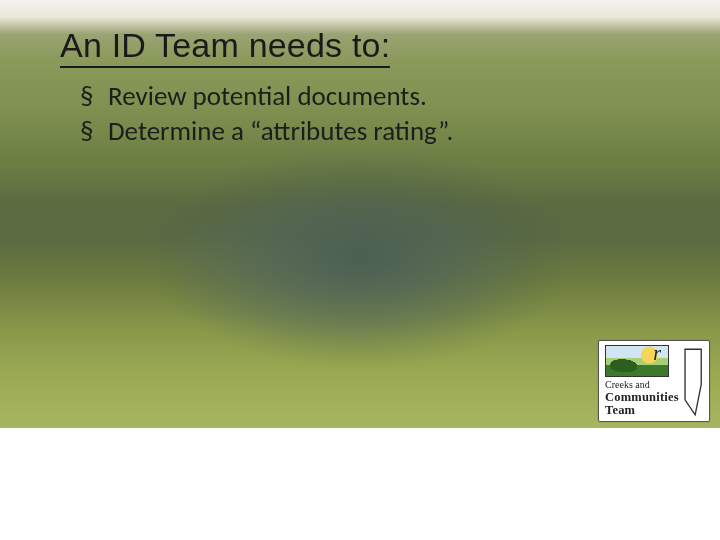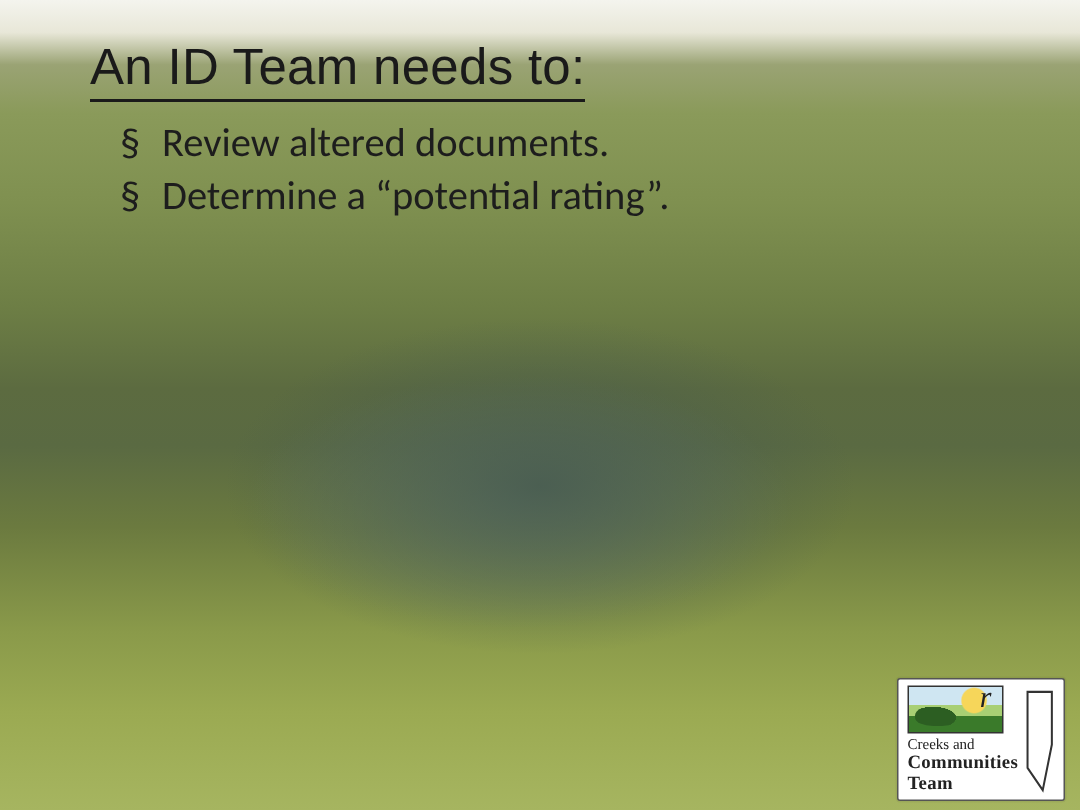--- a/index.html
+++ b/index.html
@@ -6,21 +6,21 @@
     margin: 0;
     padding: 0;
     width: 720px;
     height: 540px;
     overflow: hidden;
     font-family: Calibri, "Segoe UI", Arial, sans-serif;
   }
   .slide {
     position: relative;
     width: 720px;
-    height: 540px;
+    height: 428px;
     background:
       
       radial-gradient(ellipse 300px 160px at 50% 60%, rgba(70,90,80,0.85), rgba(70,90,80,0) 70%),
       radial-gradient(ellipse 260px 120px at 48% 62%, rgba(110,130,120,0.6), rgba(110,130,120,0) 70%),
       linear-gradient(to bottom,
         #f4f4ee 0%,
         #e8e7d8 4%,
         #9aa374 8%,
         #8a9a5a 14%,
         #7f9050 25%,
@@ -146,22 +146,22 @@
 <body>
 
 <div class="slide">
 
   <div class="title">
     <span class="underline">An ID Team needs to:</span>
   </div>
 
   <div class="bullets">
     <ul>
-      <li><span>Review altered documents.</span></li>
-      <li><span>Determine a “potential rating”.</span></li>
+      <li><span>Review potential documents.</span></li>
+      <li><span>Determine a “attributes rating”.</span></li>
     </ul>
   </div>
 
   <div class="logo-badge">
     <div class="logo-left">
       <div class="logo-art"></div>
       <div class="logo-text">
         <span>Creeks and</span><br>
         <span class="big">Communities</span><br>
         <span class="big">Team</span>

